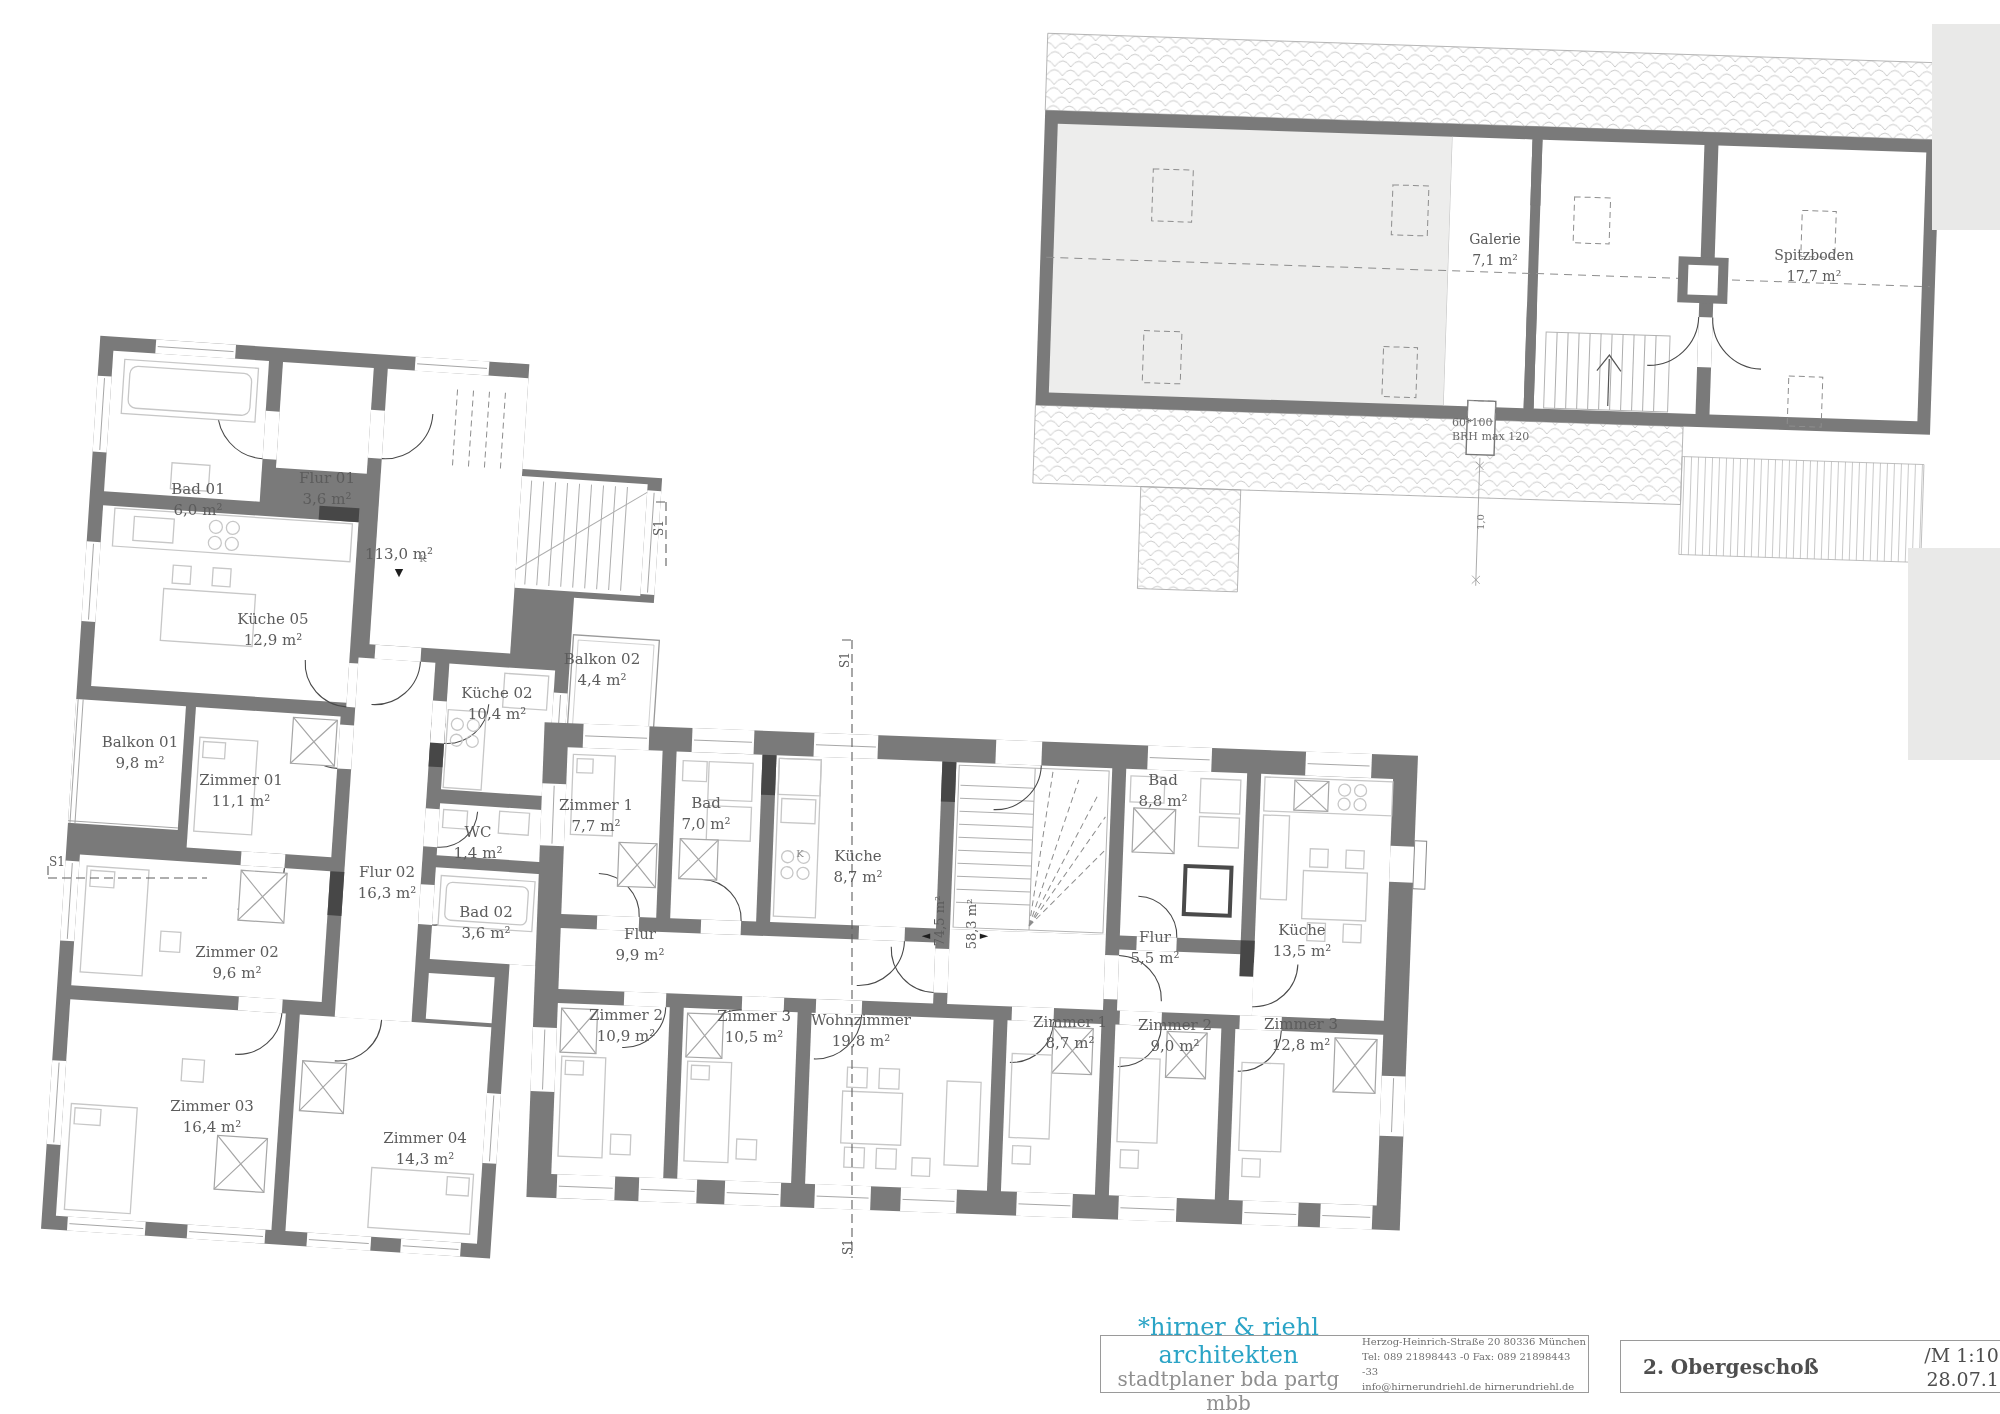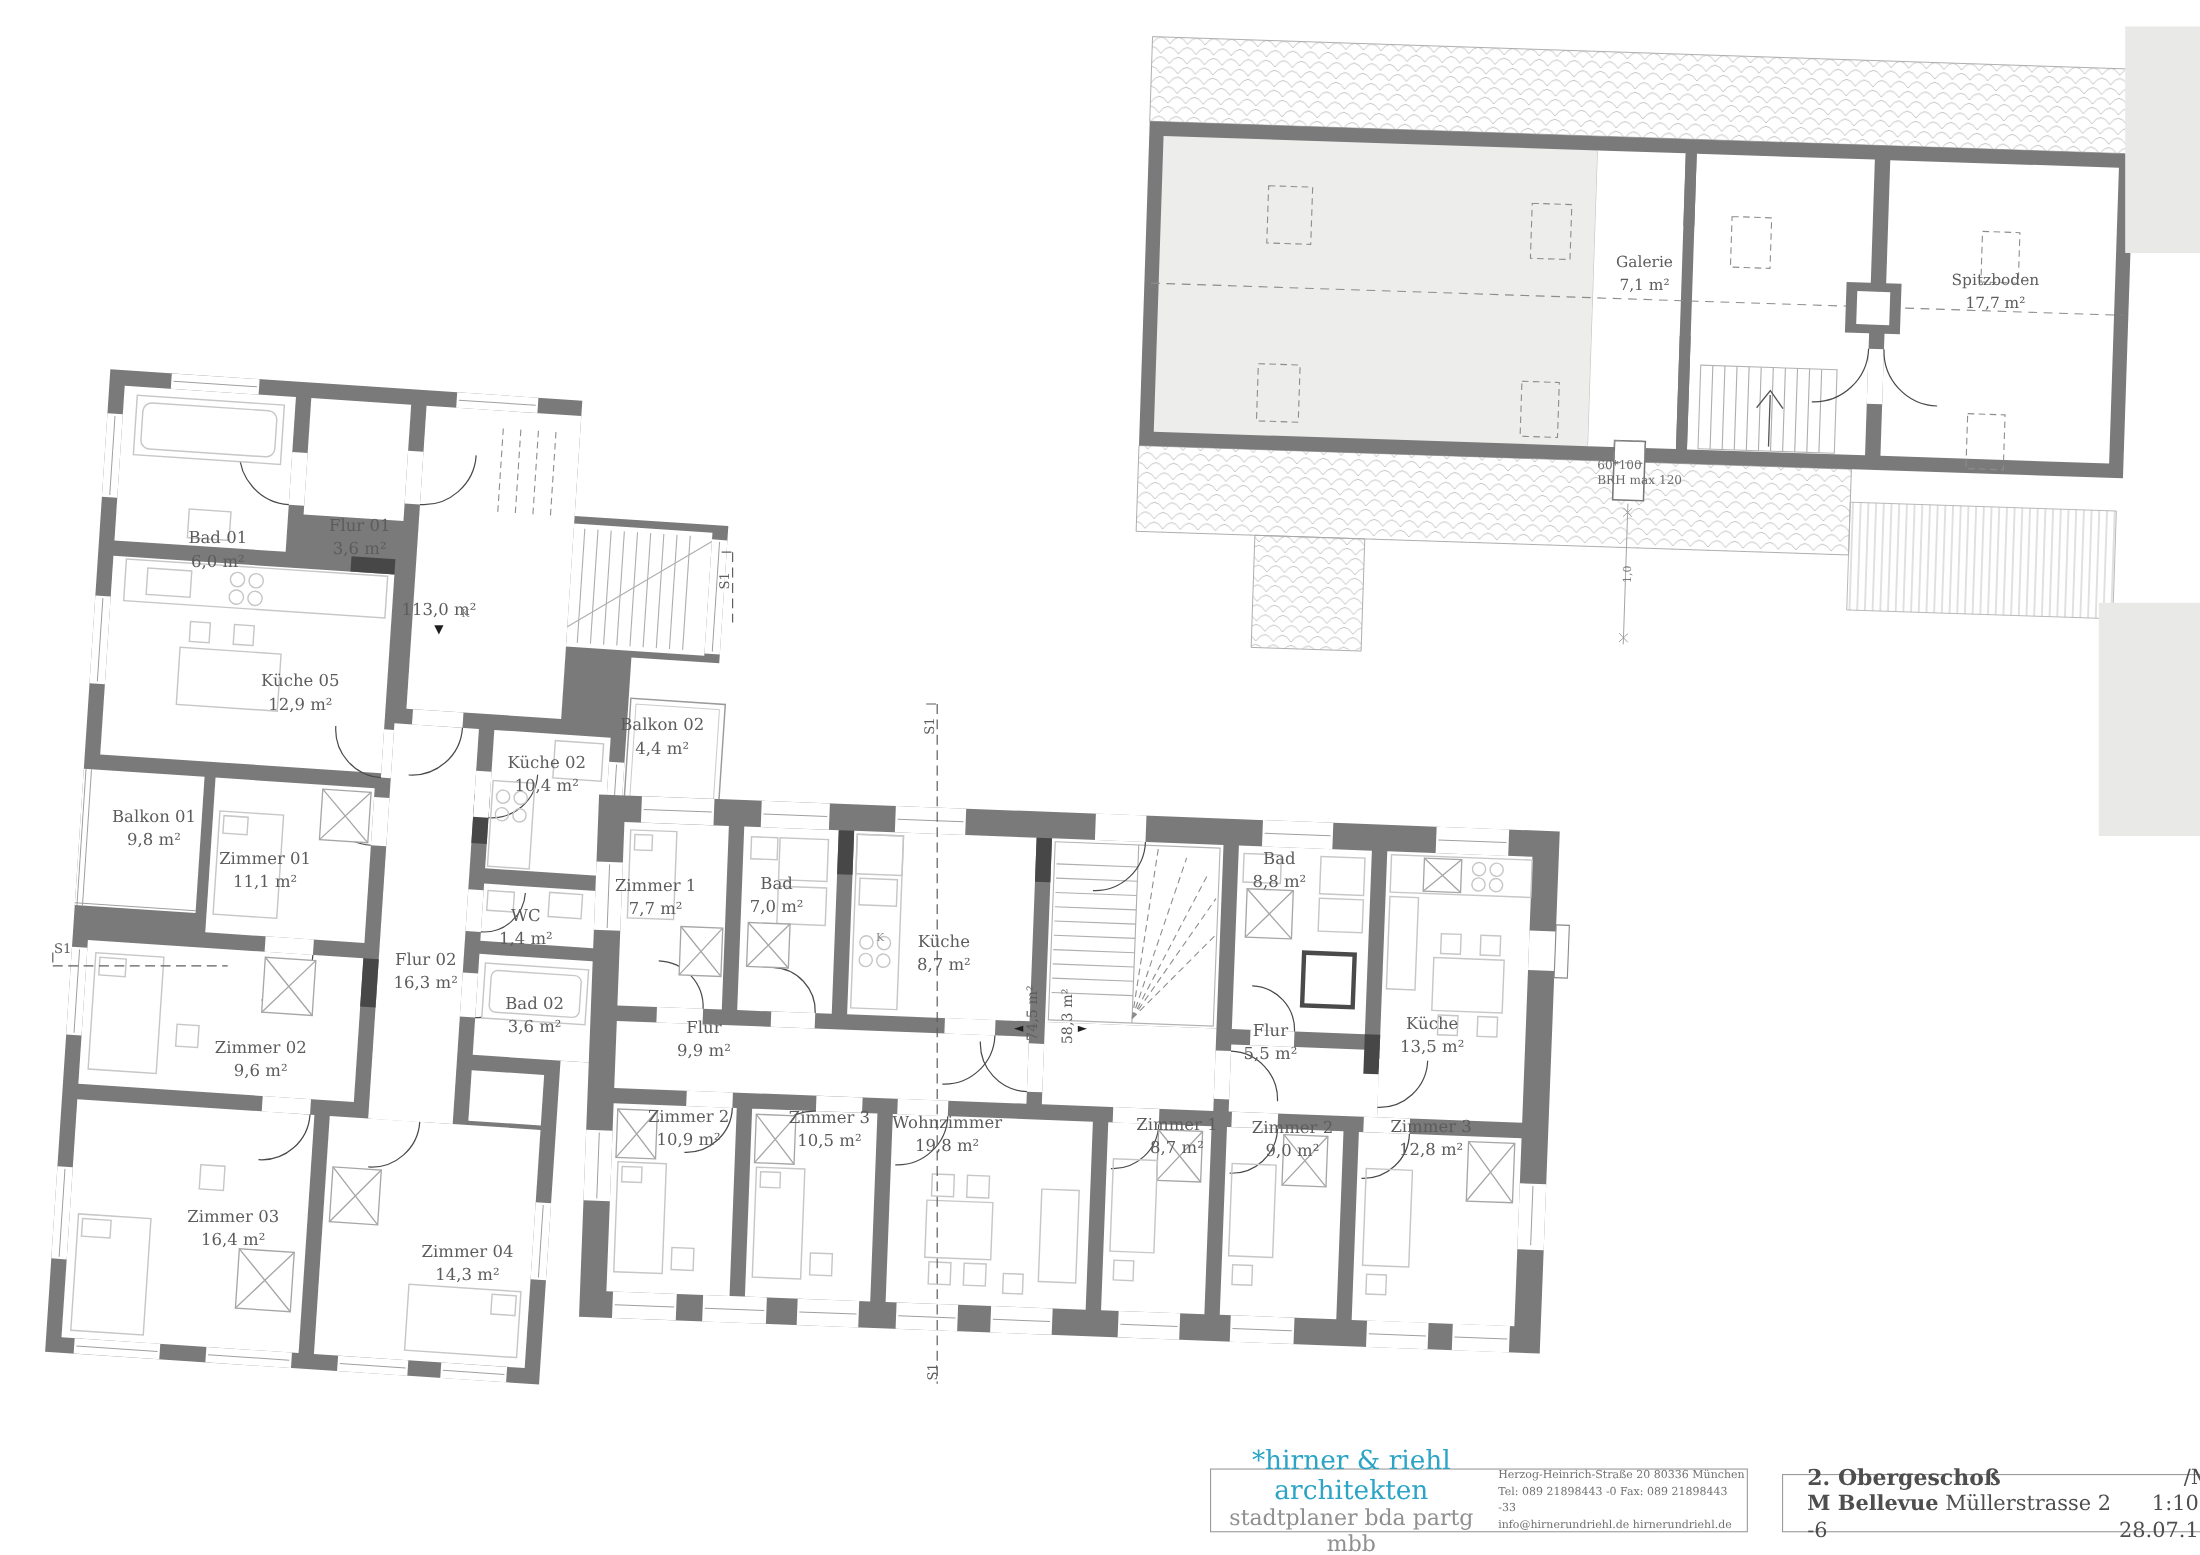--- a/index.html
+++ b/index.html
@@ -600,24 +600,20 @@
   </div>
   <div class="addr-col">
     <div>Herzog-Heinrich-Straße 20   80336 München</div>
     <div>Tel: 089 21898443 -0    Fax: 089 21898443 -33</div>
     <div>info@hirnerundriehl.de        hirnerundriehl.de</div>
   </div>
 </div>
 <div class="tbox tbox-right">
   <div class="tb-l">
     <div class="tb-floor">2. Obergeschoß</div>
-    <div class="tb-proj">
-      <span class="b">M Bellevue</span>
-      <span>Müllerstrasse 2 -6</span>
-    </div>
   </div>
   <div class="tb-r">
     <div>/M 1:100</div>
     <div>28.07.16</div>
   </div>
 </div>
 
 </div>
 
 </body></html>

